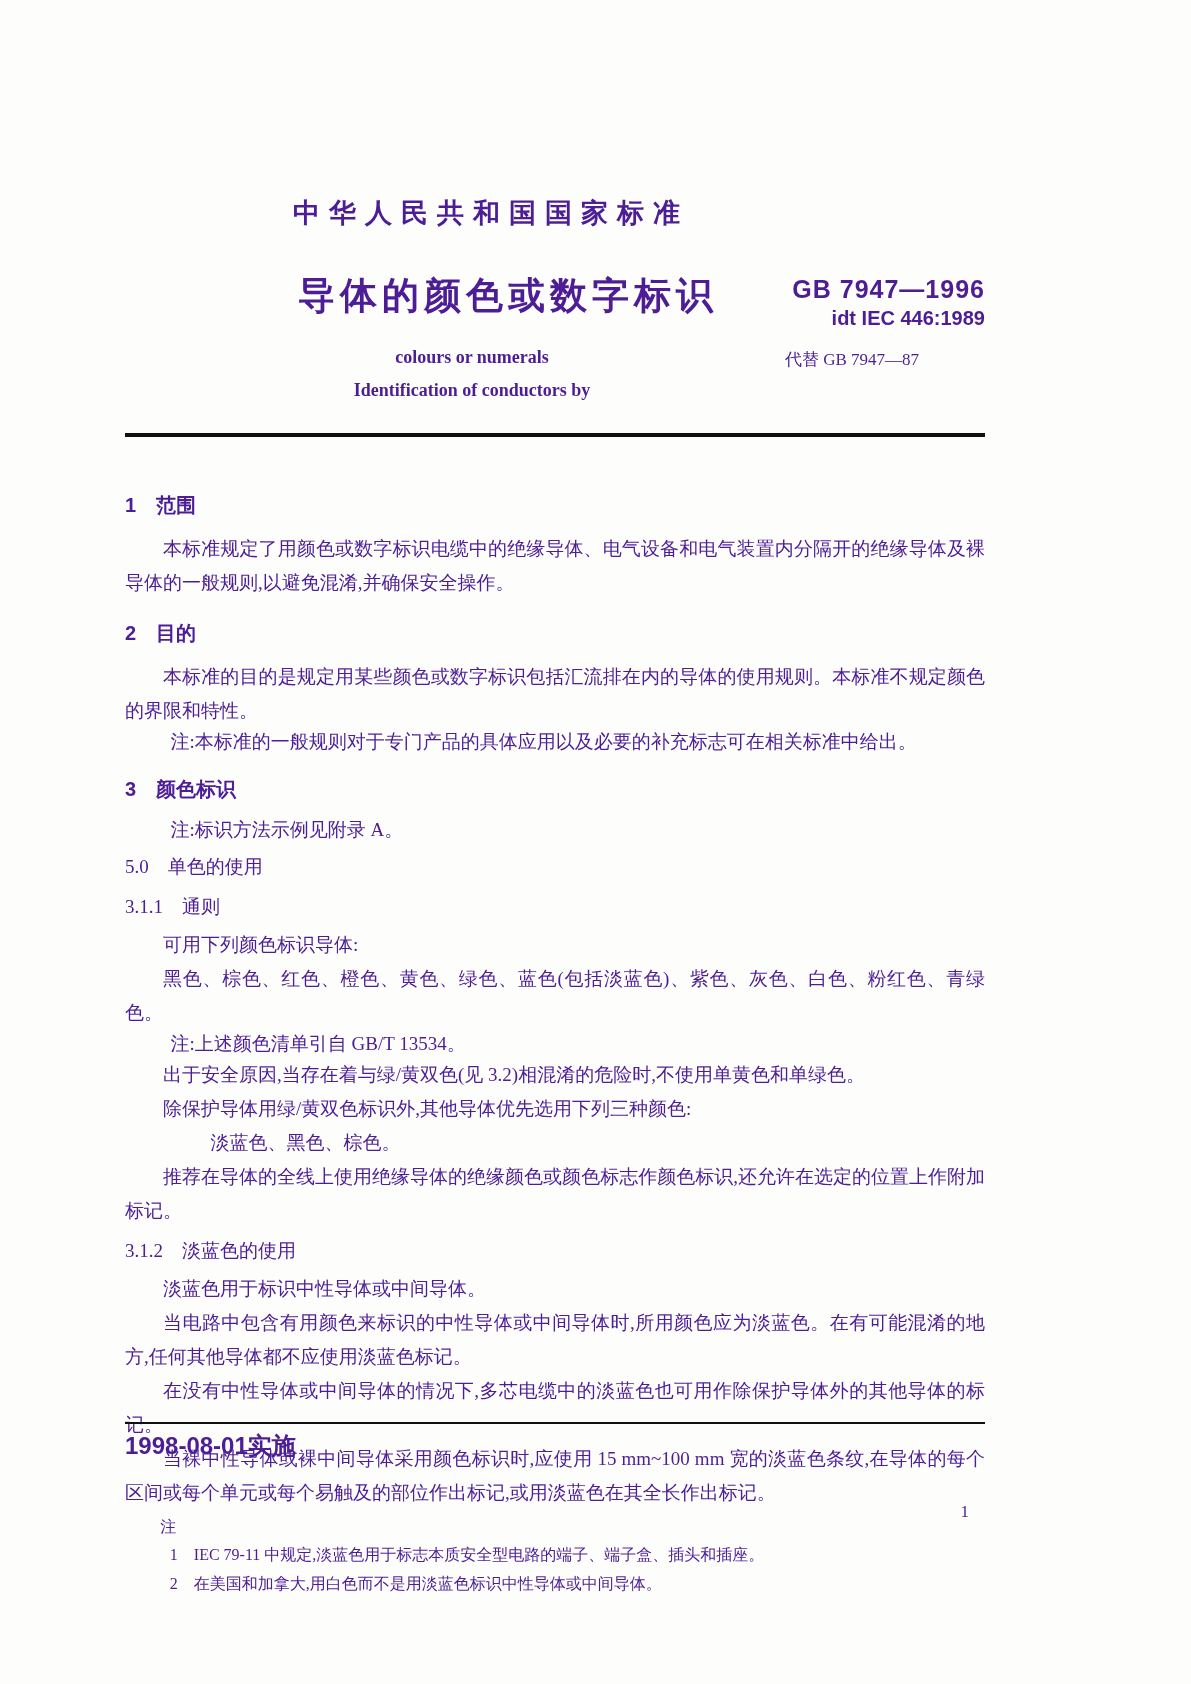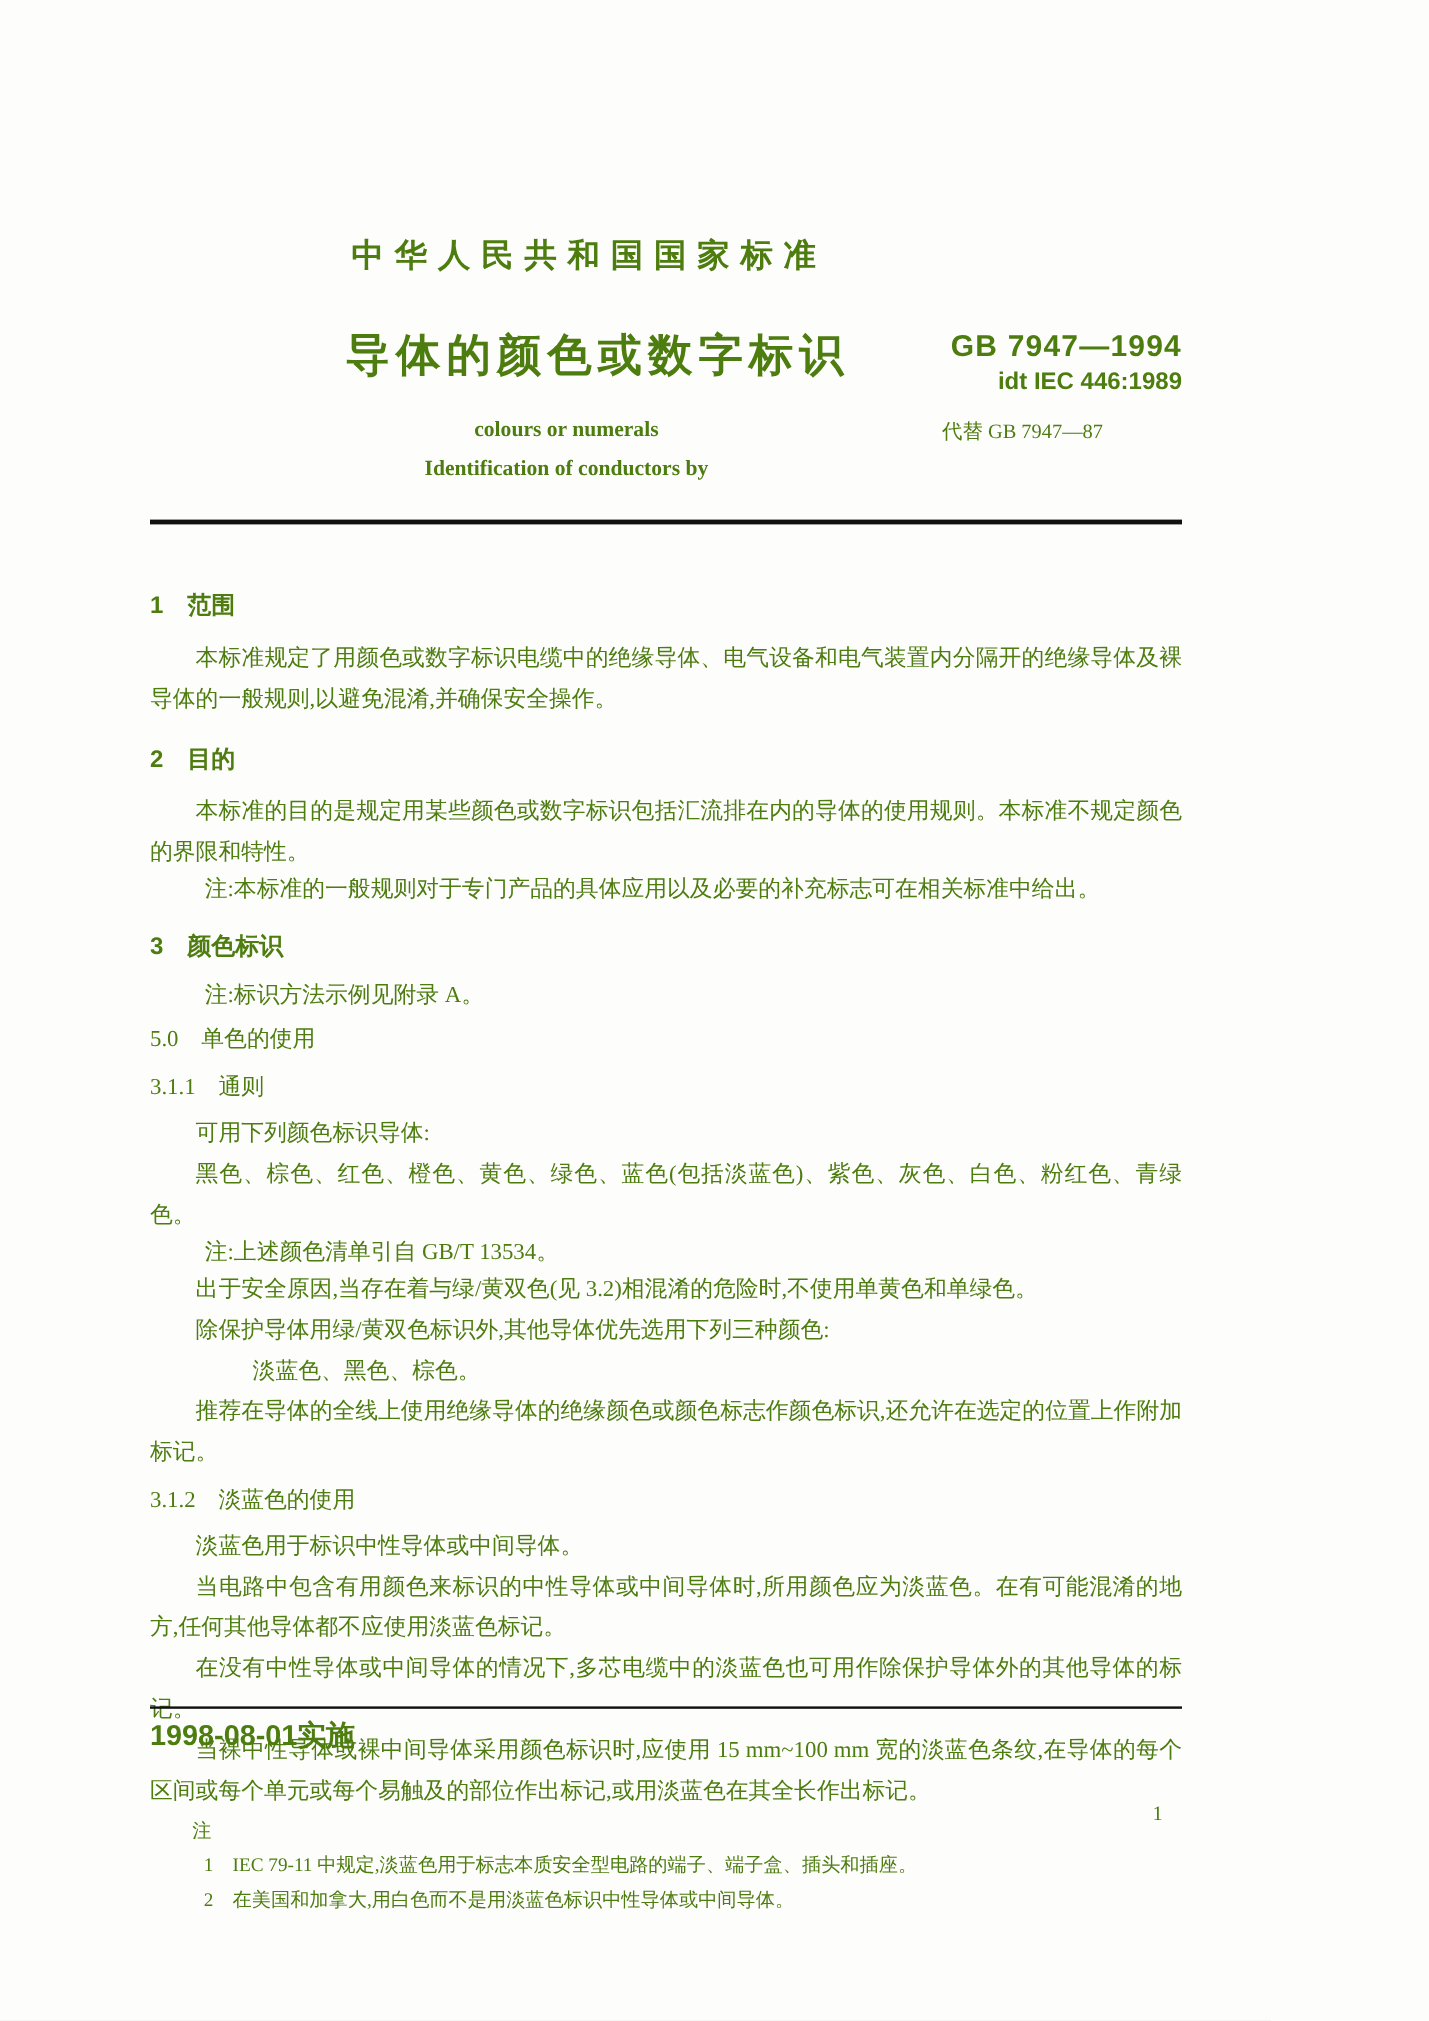--- a/index.html
+++ b/index.html
@@ -3,35 +3,35 @@
 <meta charset="utf-8">
 <style>
   * { margin: 0; padding: 0; box-sizing: border-box; }
   html, body { background: #e8e8e8; }
   .page {
     position: relative;
     width: 1191px;
     height: 1684px;
     margin: 0 auto;
     background: #fdfdfc;
-    color: #4d7c0f;
+    color: #4c1d95;
     font-family: "Liberation Serif", "DejaVu Serif", serif;
     padding: 195px 206px 0 125px;
     overflow: hidden;
   }
   
   .header { position: relative; height: 245px; }
   .std-label {
     position: absolute; left: 168px; top: 0;
     font-family: "Liberation Sans", "DejaVu Sans", sans-serif;
     font-weight: bold; font-size: 27px; letter-spacing: 9px;
     white-space: nowrap;
   }
   .doc-title {
-    position: absolute; left: 163px; top: 76px;
+    position: absolute; left: 173px; top: 76px;
     font-family: "Liberation Sans", "DejaVu Sans", sans-serif;
     font-weight: bold; font-size: 37px; letter-spacing: 5px;
     white-space: nowrap;
   }
   .std-code {
     position: absolute; right: 0; top: 80px;
     font-family: "Liberation Sans", "DejaVu Sans", sans-serif;
     font-weight: bold; font-size: 25px; letter-spacing: 1px;
     white-space: nowrap;
   }
@@ -84,21 +84,21 @@
   }
 </style>
 </head>
 <body>
 
 <div class="page">
 
   <div class="header">
     <div class="std-label">中华人民共和国国家标准</div>
     <div class="doc-title">导体的颜色或数字标识</div>
-    <div class="std-code">GB 7947—1994</div>
+    <div class="std-code">GB 7947—1996</div>
     <div class="idt-code">idt IEC 446:1989</div>
     <div class="en-title">
       <div>colours or numerals</div>
       <div>Identification of conductors by</div>
     </div>
     <div class="replaces">代替 GB 7947—87</div>
     <div class="header-rule"></div>
   </div>
 
   <div class="body">

